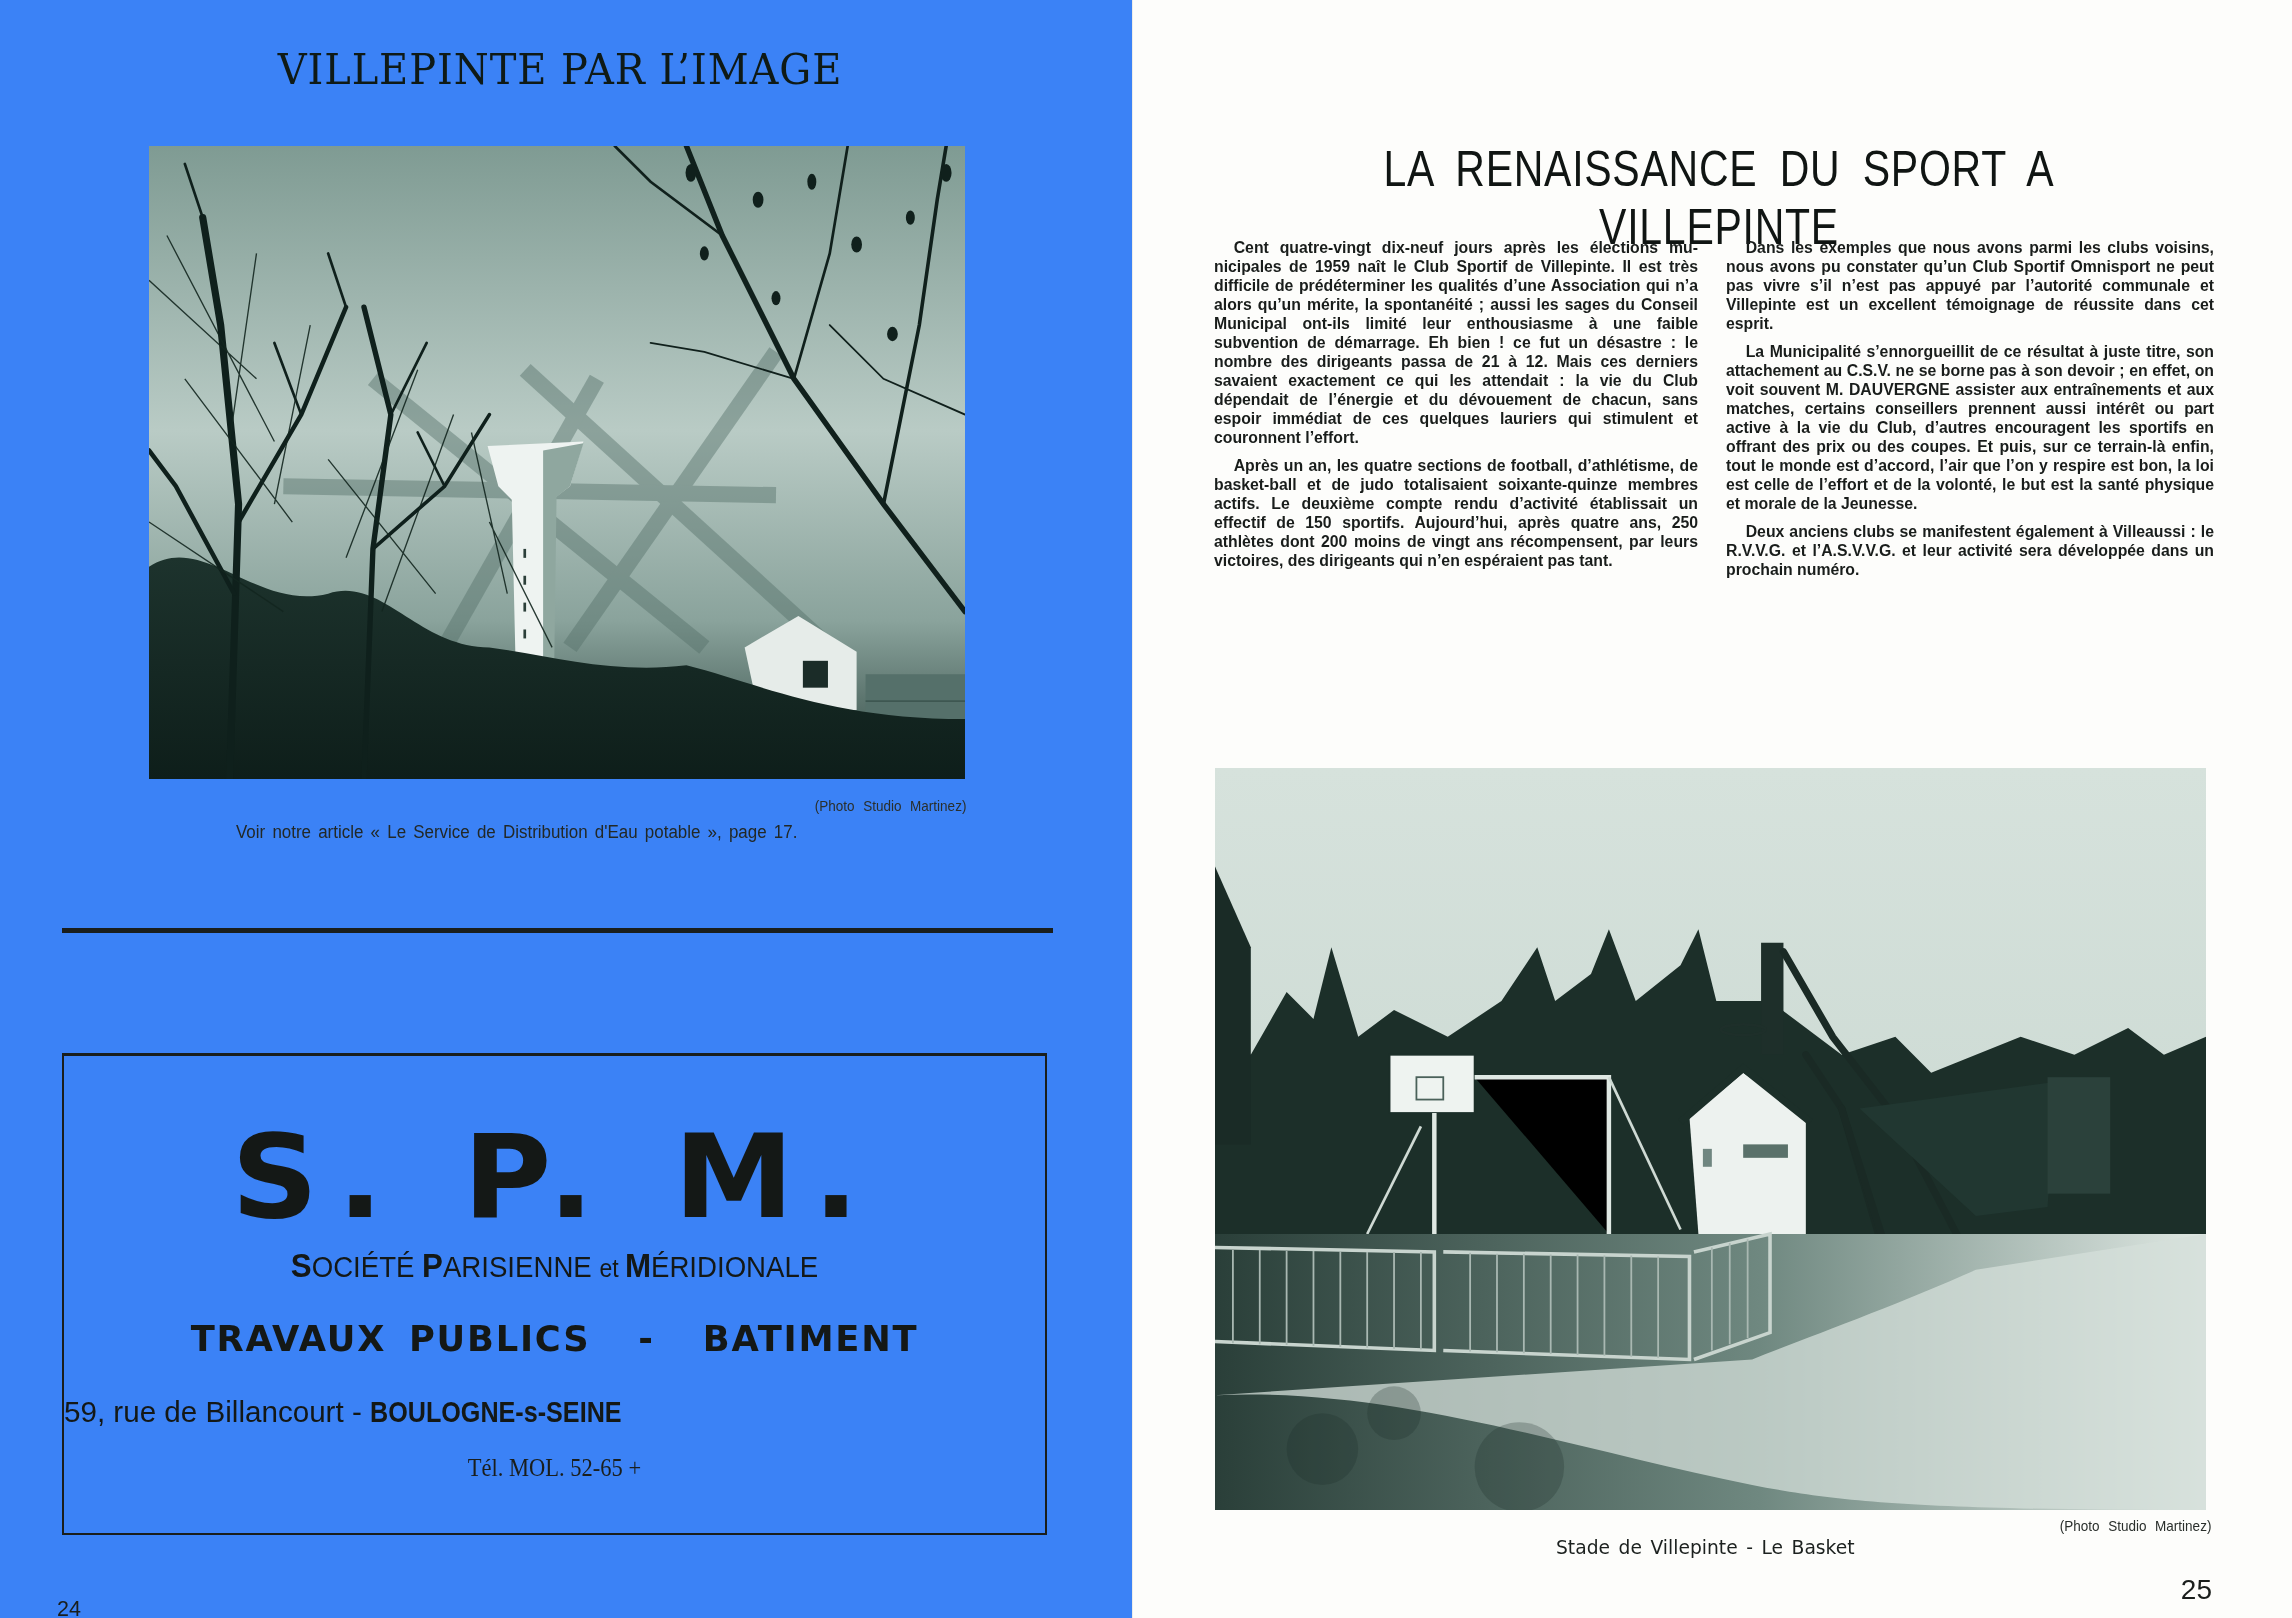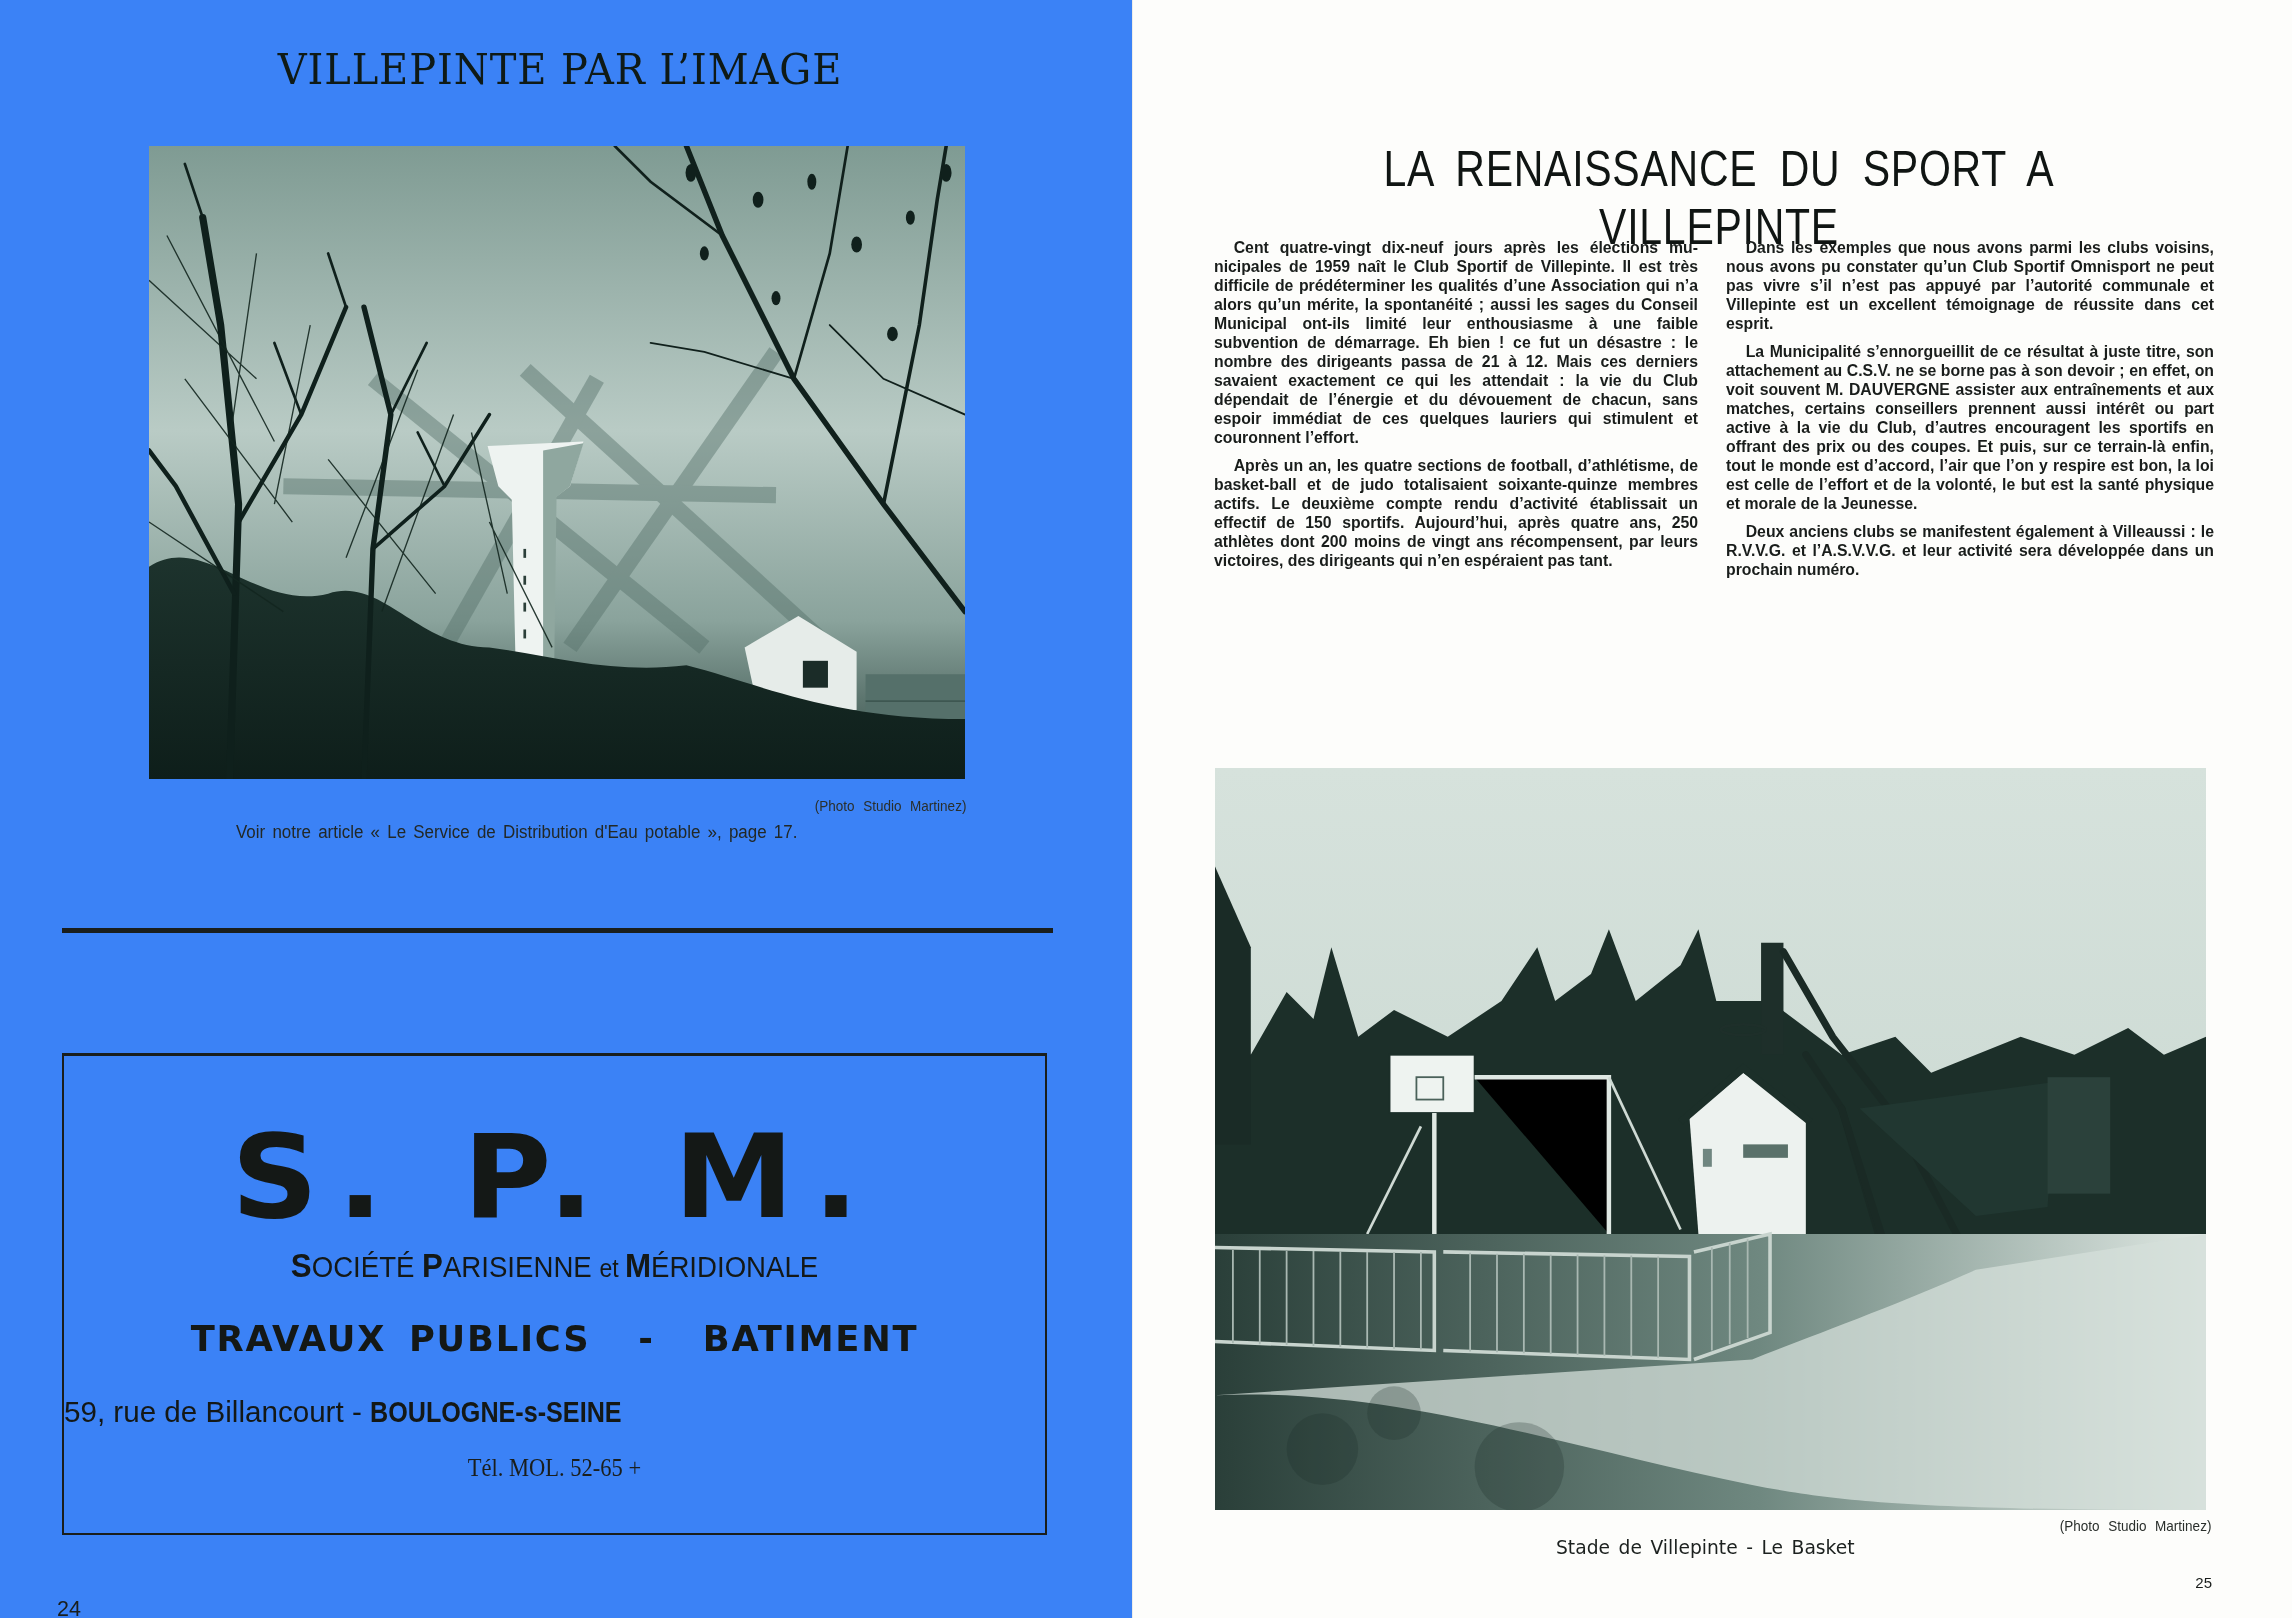--- a/index.html
+++ b/index.html
@@ -81,21 +81,21 @@
   .col-2 { left: 593px; width: 488px; }
   .col p { margin: 0 0 9px 0; text-indent: 19.7px; hyphens: manual; }
   .col p.cont { text-indent: 0; }
 
   .photo-basket { left: 1215px; top: 768px; width: 991px; height: 742px; }
   .credit-right { right: 82px; top: 1517px; }
   .caption-right {
     position: absolute; left: 1556px; top: 1536px; font-family: "DejaVu Sans", sans-serif;
     font-size: 19.7px; color: #1c211f; word-spacing: 2.7px; transform: scaleX(0.95); transform-origin: left center;
   }
-  .page-num-right { right: 81px; top: 1574px; font-size: 15px; }
+  .page-num-right { right: 81px; top: 1574px; font-size: 28px; }
 </style>
 </head>
 <body>
 
 <div class="page page-left">
   <h1 class="left-title">VILLEPINTE PAR L’IMAGE</h1>
 
   <div class="photo photo-tower">
     <svg viewBox="0 0 911 707" preserveAspectRatio="none">
       <defs>

